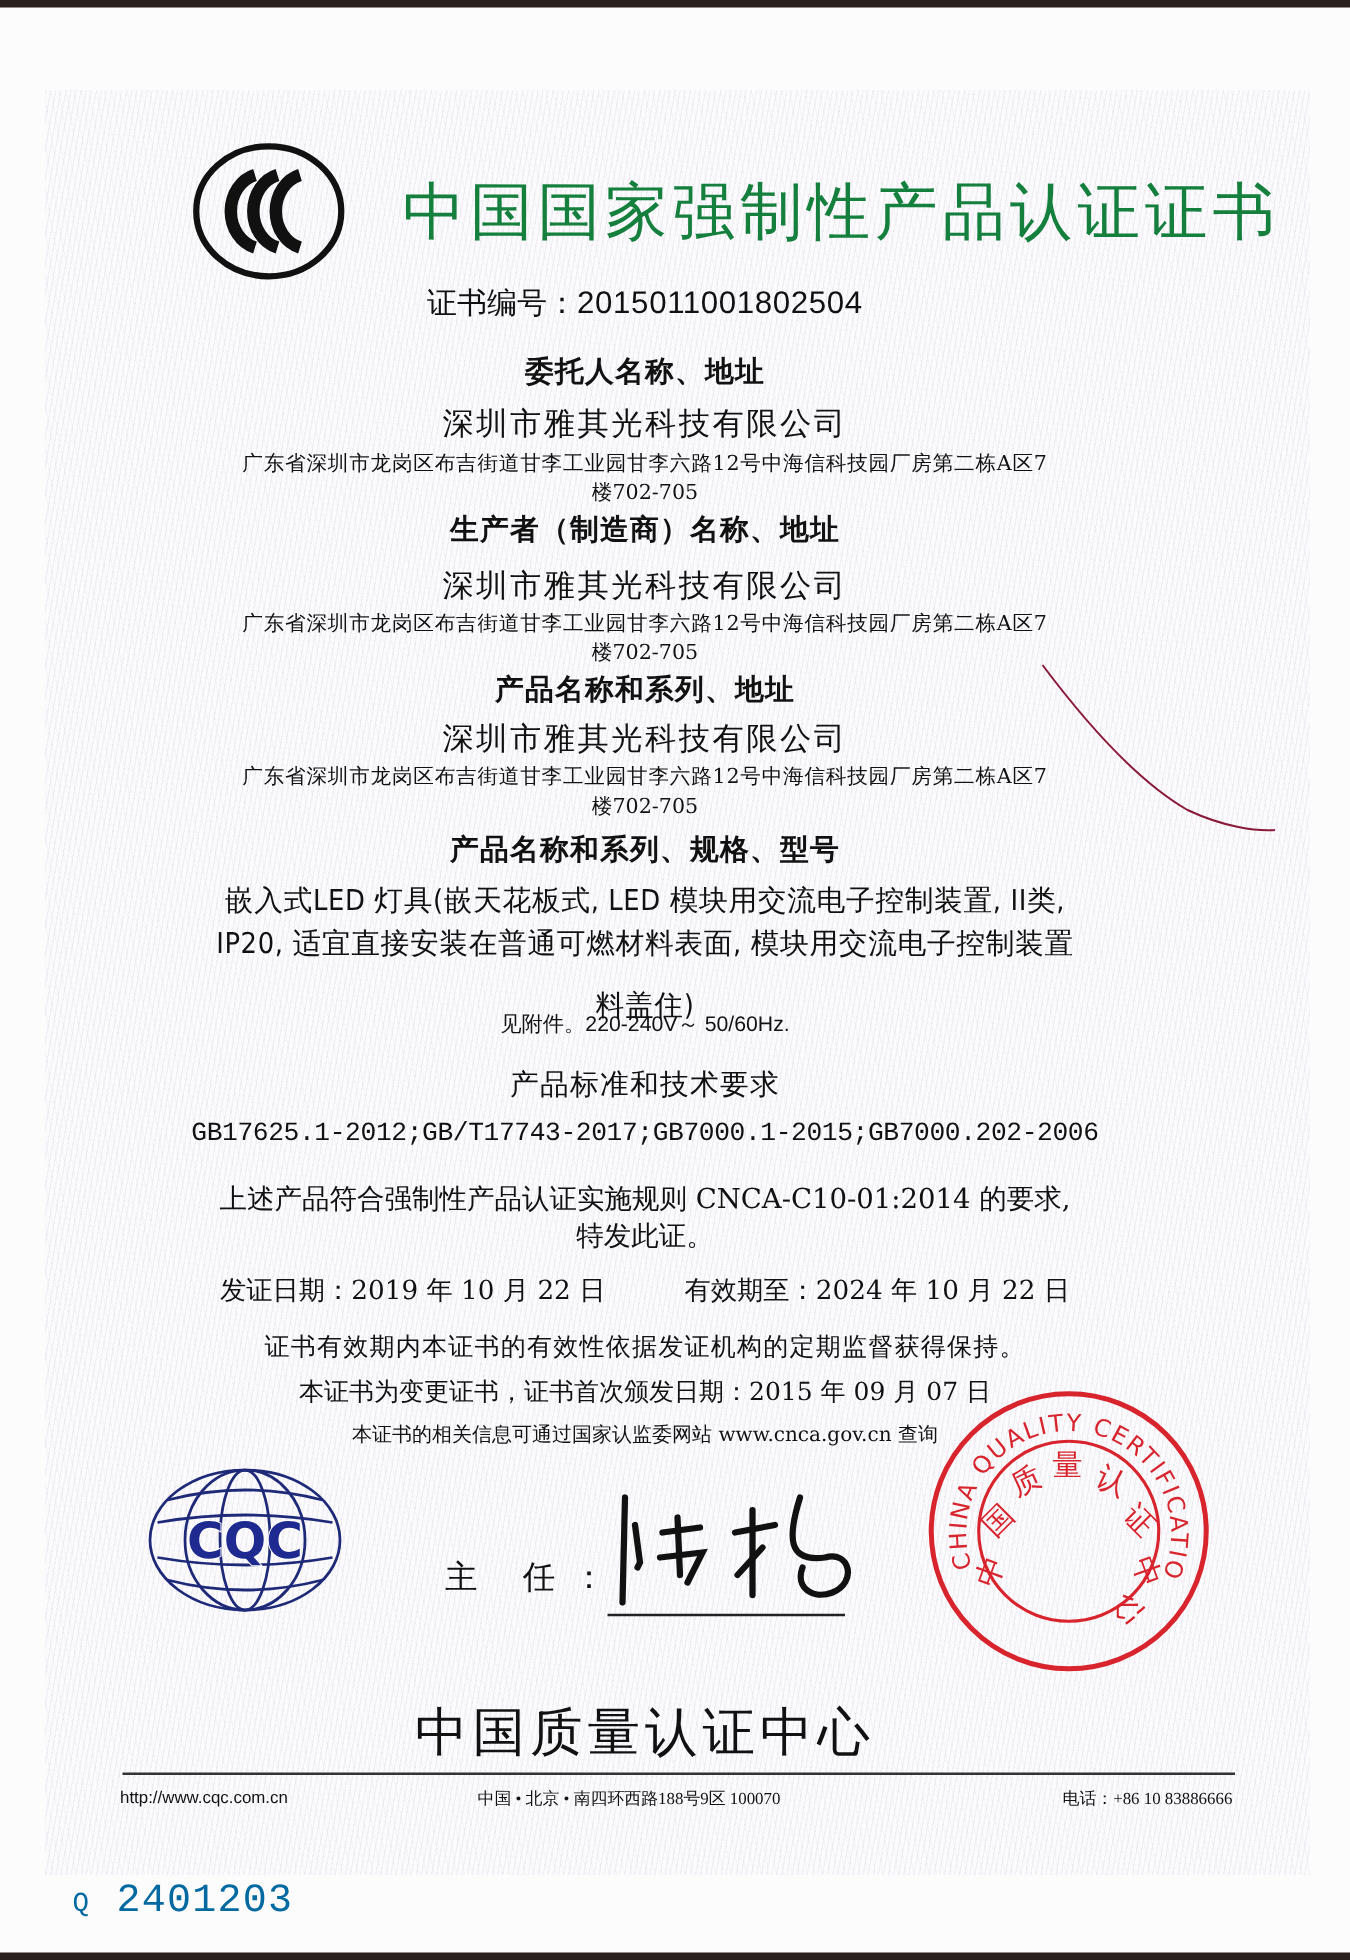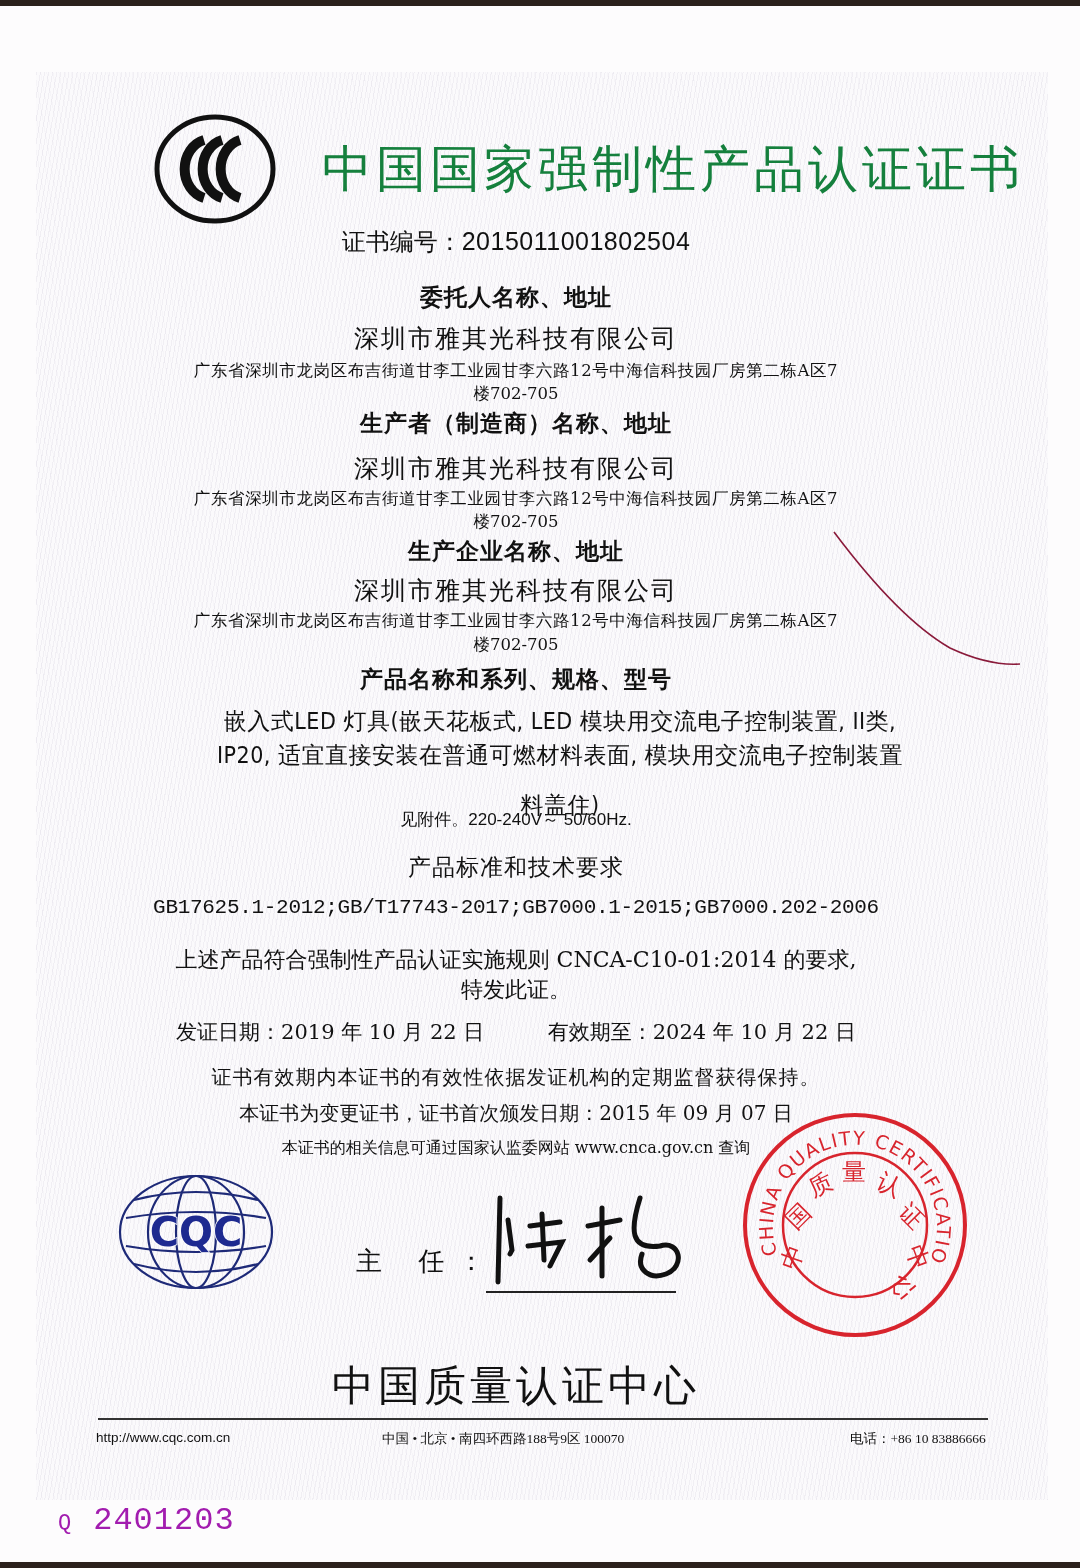--- a/index.html
+++ b/index.html
@@ -27,21 +27,21 @@
     font-size: 50px; letter-spacing: 4px; color: #15803d; white-space: nowrap;
   }
   .cert-no { top: 226px; font-size: 24px; }
   .cert-no .num { font-family: "Liberation Sans", sans-serif; font-size: 25px; letter-spacing: 0.5px; }
 
   .sec-head { font-size: 23px; font-weight: bold; letter-spacing: 1px; }
   .company { font-size: 25px; letter-spacing: 2px; }
   .addr { font-size: 16.5px; letter-spacing: 0.6px; line-height: 22px; }
   .addr-cont { font-size: 16.5px; }
 
-  .product { font-family: "DejaVu Sans Condensed", "DejaVu Sans", sans-serif; font-size: 23px; line-height: 34px; letter-spacing: 0.5px; margin-left: 44px; }
+  .product { font-family: "DejaVu Sans Condensed", "DejaVu Sans", sans-serif; font-size: 23px; line-height: 34px; letter-spacing: 0.5px; }
   .spec { font-family: "Liberation Sans", sans-serif; font-size: 17px; }
   .standards { font-family: "Liberation Mono", monospace; font-size: 21px; letter-spacing: -0.3px; }
   .rule { font-size: 22px; line-height: 32px; }
   .dates { font-size: 21px; text-align: center; }
   .note1 { font-size: 20px; letter-spacing: 1px; }
   .note2 { font-size: 20px; }
   .note3 { font-size: 16px; }
 
   .cqc-logo { left: 116px; top: 1172px; width: 160px; height: 120px; }
   .director-label { left: 356px; top: 1244px; font-family: "DejaVu Sans", sans-serif; font-size: 26px; letter-spacing: 14px; }
@@ -50,21 +50,21 @@
 
   .stamp { left: 740px; top: 1110px; width: 230px; height: 230px; }
   .pen-mark { left: 830px; top: 530px; width: 200px; height: 140px; }
 
   .org-name { top: 1358px; font-family: "DejaVu Sans", sans-serif; font-size: 42px; letter-spacing: 4px; }
   .footer-rule { left: 98px; top: 1418px; width: 890px; height: 2px; background: #333; }
   .footer-url { left: 96px; top: 1430px; font-family: "Liberation Sans", sans-serif; font-size: 13.5px; }
   .footer-addr { left: 382px; top: 1430px; font-family: "Liberation Serif", serif; font-size: 13.5px; }
   .footer-tel { left: 818px; top: 1430px; font-family: "Liberation Serif", serif; font-size: 13.5px; margin-left: 32px; }
 
-  .serial { left: 58px; top: 1502px; color: #a21caf; font-family: "Liberation Mono", monospace; }
+  .serial { left: 58px; top: 1502px; color: #0369a1; font-family: "Liberation Mono", monospace; }
   .serial .pfx { font-size: 22px; margin-right: 22px; }
   .serial .num { font-size: 32px; letter-spacing: 1px; }
 </style>
 </head>
 <body>
 
 <div class="edge-top"></div>
 <div class="guilloche"></div>
 
 <svg class="abs ccc-logo" viewBox="0 0 126 114">
@@ -83,21 +83,21 @@
 <div class="abs center sec-head" style="top:282px">委托人名称、地址</div>
 <div class="abs center company" style="top:322px">深圳市雅其光科技有限公司</div>
 <div class="abs center addr" style="top:360px">广东省深圳市龙岗区布吉街道甘李工业园甘李六路12号中海信科技园厂房第二栋A区7</div>
 <div class="abs center addr-cont" style="top:383px">楼702-705</div>
 
 <div class="abs center sec-head" style="top:408px">生产者（制造商）名称、地址</div>
 <div class="abs center company" style="top:452px">深圳市雅其光科技有限公司</div>
 <div class="abs center addr" style="top:488px">广东省深圳市龙岗区布吉街道甘李工业园甘李六路12号中海信科技园厂房第二栋A区7</div>
 <div class="abs center addr-cont" style="top:511px">楼702-705</div>
 
-<div class="abs center sec-head" style="top:536px">生产企业名称、地址</div>
+<div class="abs center sec-head" style="top:536px">产品名称和系列、地址</div>
 <div class="abs center company" style="top:574px">深圳市雅其光科技有限公司</div>
 <div class="abs center addr" style="top:610px">广东省深圳市龙岗区布吉街道甘李工业园甘李六路12号中海信科技园厂房第二栋A区7</div>
 <div class="abs center addr-cont" style="top:634px">楼702-705</div>
 
 <svg class="abs pen-mark" viewBox="0 0 200 140">
   <path d="M4 2 C 40 50, 80 95, 120 118 C 150 132, 175 135, 190 134" fill="none" stroke="#8a1a3a" stroke-width="1.6"></path>
 </svg>
 
 <div class="abs center sec-head" style="top:664px">产品名称和系列、规格、型号</div>
 <div class="abs center product" style="top:704px">嵌入式LED 灯具(嵌天花板式, LED 模块用交流电子控制装置, II类,</div>

